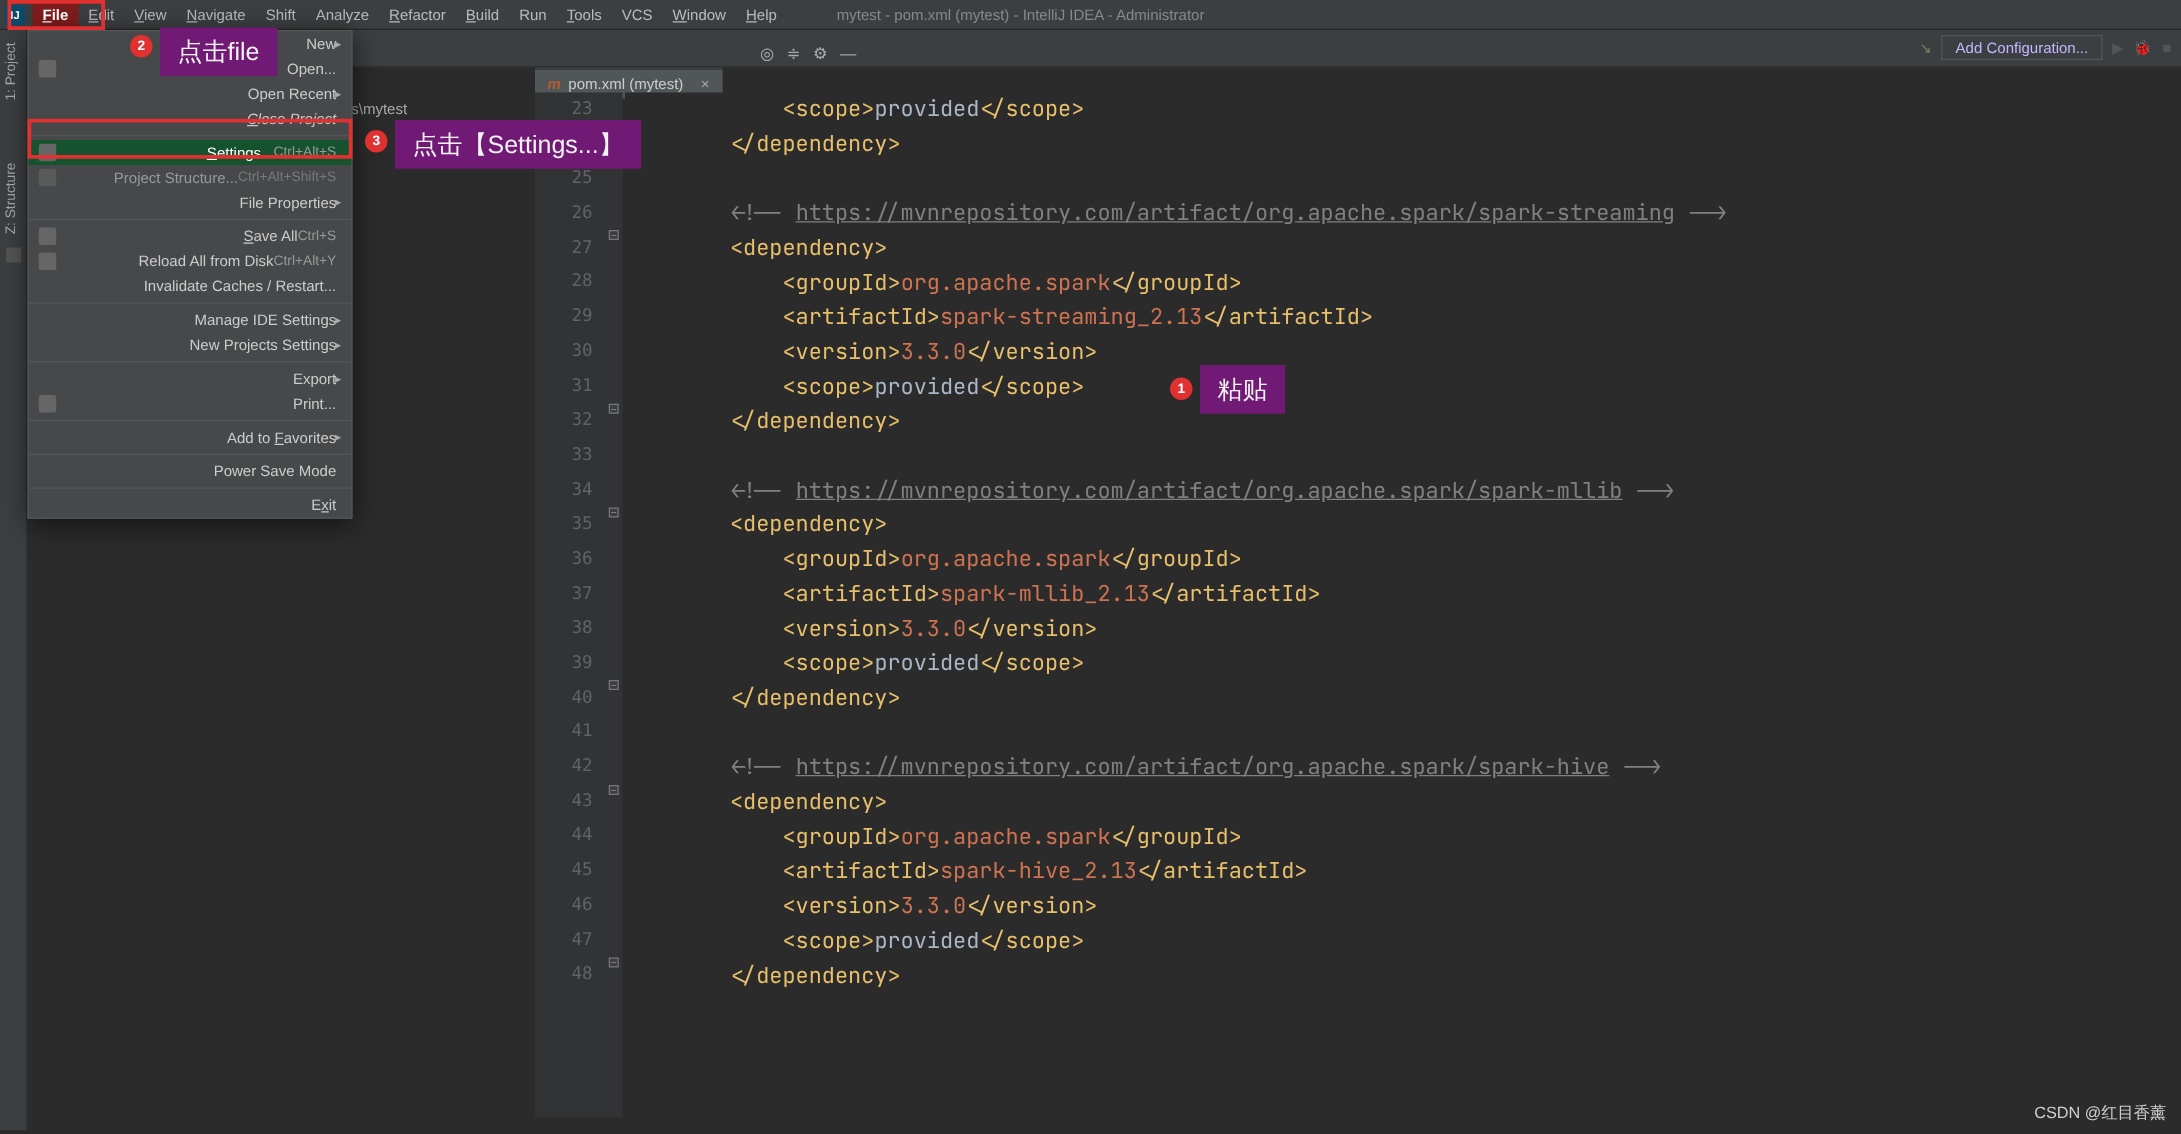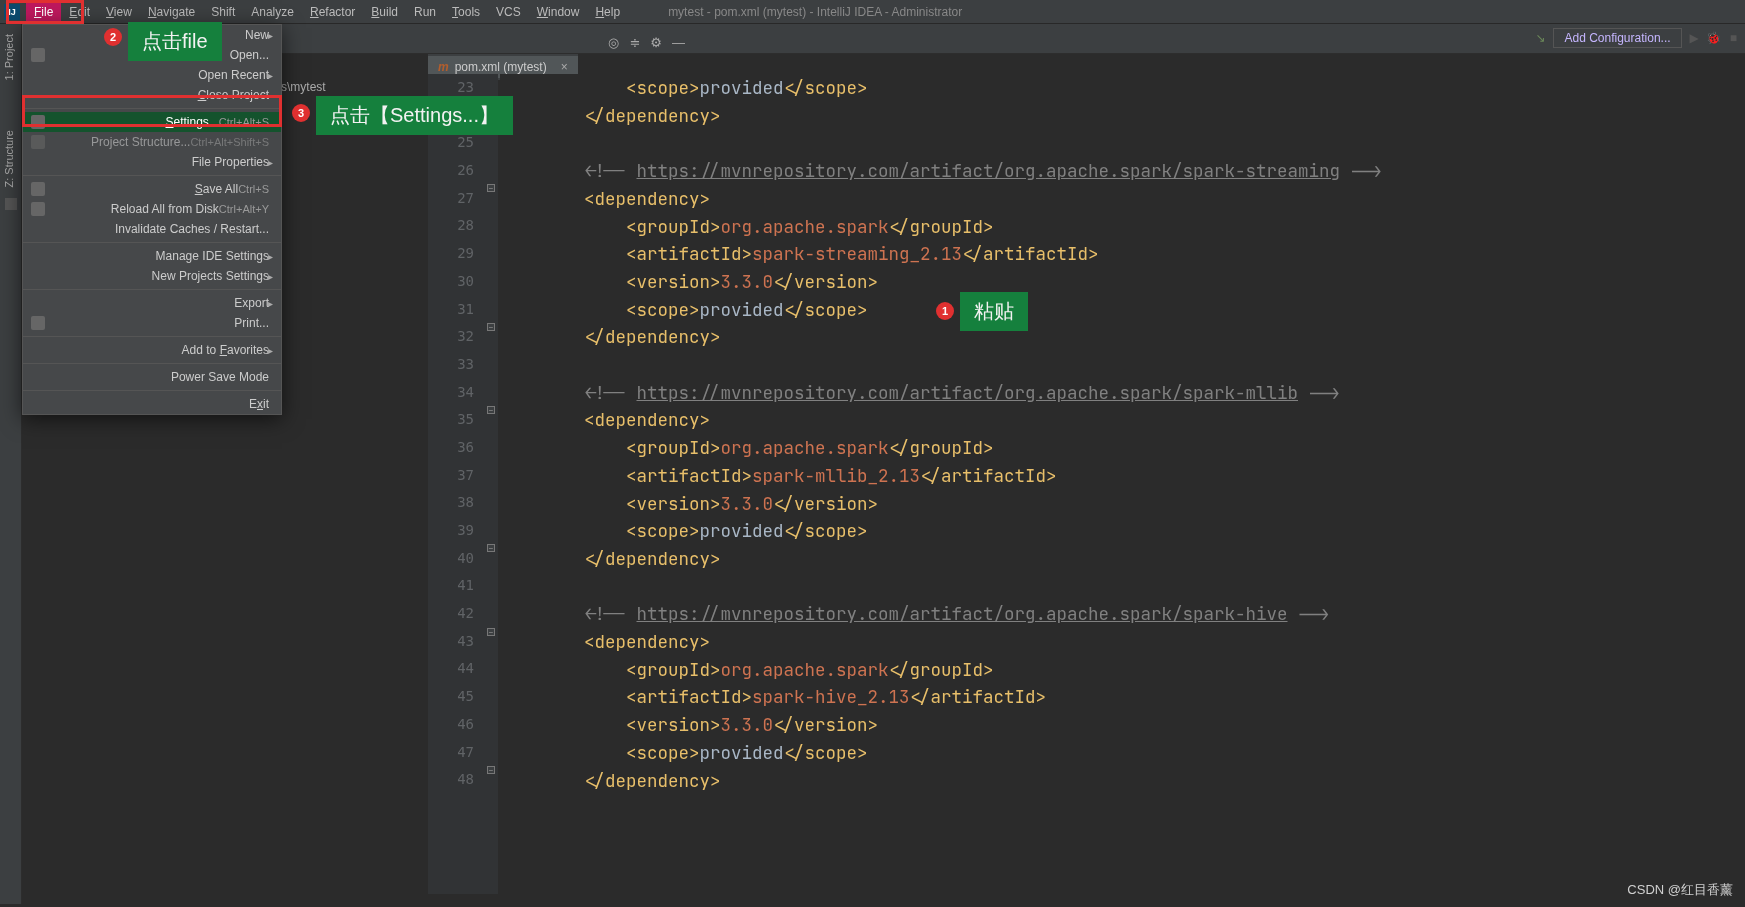--- a/index.html
+++ b/index.html
@@ -1,20 +1,20 @@
 <!DOCTYPE html>
 <html><head>
 <meta charset="utf-8">
 <style>
   * { margin: 0; padding: 0; box-sizing: border-box; }
   body { font-family: "Segoe UI", Arial, sans-serif; background: #2b2b2b; color: #bbb; font-size: 12px; overflow: hidden; width: 1745px; height: 907px; position: relative; }
   .menubar { height: 24px; background: #3c3f41; display: flex; align-items: center; padding: 0 4px; border-bottom: 1px solid #282828; }
   .logo { width: 16px; height: 16px; background: #0c4a6e; color: #fff; font-size: 9px; font-weight: bold; text-align: center; line-height: 16px; margin-right: 6px; }
   .menuitem { padding: 3px 8px; color: #bbb; cursor: default; }
-  .menuitem.sel { background: #be185d; color: #fff; }
+  .menuitem.sel { background: #7f1d1d; color: #fff; font-weight: bold; }
   .menuitem .und { text-decoration: underline; }
   .win-title { margin-left: 40px; color: #888; font-size: 12px; }
 
   .toolbar-row { height: 30px; background: #3c3f41; display: flex; align-items: center; border-bottom: 1px solid #2d2d2d; position: relative; }
   .toolbar-icons { position: absolute; right: 1060px; top: 35px; display: flex; gap: 10px; color: #aaa; font-size: 13px; align-items: center; }
   .right-toolbar { position: absolute; right: 8px; top: 4px; display: flex; align-items: center; gap: 8px; color: #888; }
   .add-conf { border: 1px solid #555; padding: 2px 10px; font-size: 12px; color: #c4b5fd; }
 
   .tab-strip { height: 26px; background: #3c3f41; position: absolute; left: 428px; top: 54px; display: flex; align-items: center; }
   .file-tab { background: #515658; padding: 4px 10px; font-size: 12px; color: #ccc; display: flex; align-items: center; gap: 6px; }
@@ -41,21 +41,21 @@
 
   .code-area { position: absolute; left: 500px; top: 74px; width: 1000px; height: 820px; background: #2b2b2b; font-family: "Consolas", "JetBrains Mono", monospace; font-size: 17.5px; line-height: 27.7px; white-space: pre; color: #a9b7c6; }
   .tag { color: #e8bf6a; }
   .txt { color: #a9b7c6; }
   .val { color: #ce7351; }
   .cmt { color: #808080; }
   .url { color: #808080; text-decoration: underline; }
 
   .breadcrumb { position: absolute; left: 265px; top: 80px; font-size: 12px; color: #aaa; }
 
-  .annot { position: absolute; background: #15803d; color: #f2f2f2; font-size: 20px; padding: 6px 14px; font-family: "PingFang SC","Microsoft YaHei",sans-serif; z-index: 200; white-space: nowrap; }
+  .annot { position: absolute; background: #701a75; color: #f2f2f2; font-size: 20px; padding: 6px 14px; font-family: "PingFang SC","Microsoft YaHei",sans-serif; z-index: 200; white-space: nowrap; }
   .bubble { width: 18px; height: 18px; background: #e03030; border-radius: 50%; color: #fff; font-size: 11px; font-weight: bold; text-align: center; line-height: 18px; position: absolute; z-index: 201; }
   .red-box { position: absolute; border: 3px solid #e03030; z-index: 199; pointer-events: none; }
 
   .watermark { position: absolute; right: 12px; bottom: 8px; color: #d0d0d0; font-size: 13px; }
 </style>
 </head>
 <body>
 
 <div class="menubar">
   <div class="logo">IJ</div>
@@ -113,21 +113,21 @@
     <div class="fm-item fm-sub" style="">
       <span>New</span>
     </div>
     <div class="fm-item" style="">
       <span class="fm-icon" style="background:#666;border-radius:2px;"></span>
       <span>Open...</span>
     </div>
     <div class="fm-item fm-sub" style="">
       <span>Open Recent</span>
     </div>
-    <div class="fm-item" style="overflow:hidden;">
+    <div class="fm-item" style="overflow:hidden;font-style:italic;">
       <span><span class="und">C</span>lose Project</span>
     </div>
     <div class="fm-sep"></div>
     <div class="fm-item hl" style="">
       <span class="fm-icon" style="background:#666;border-radius:2px;"></span>
       <span><span class="und">S</span>ettings...</span>
       <span class="short">Ctrl+Alt+S</span>
     </div>
     <div class="fm-item" style="opacity:.6">
       <span class="fm-icon" style="background:#666;border-radius:2px;"></span>

